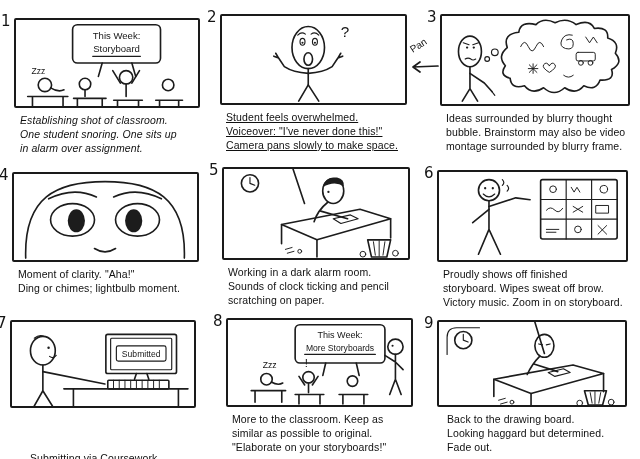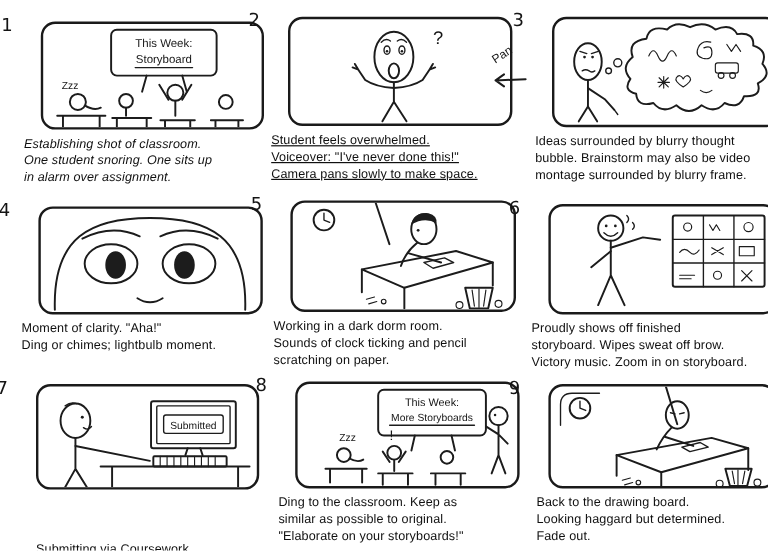--- a/index.html
+++ b/index.html
@@ -2,22 +2,22 @@
 <html><head>
 <meta charset="utf-8">
 <style>
   * { margin:0; padding:0; box-sizing:border-box; }
   html,body { background:#ffffff; }
   body { font-family:"Liberation Sans", sans-serif; }
   .page { position:relative; width:640px; height:459px; background:#ffffff; overflow:hidden; }
   .panel { position:absolute; }
   .num { position:absolute; left:-13px; top:-6px; font-size:15px; color:#141414;
          font-family:"DejaVu Sans", sans-serif; }
-  .frame { position:absolute; left:0; top:0; border:2px solid #1a1a1a; border-radius:12px;
-           background:#fff; overflow:hidden;margin-left:20px; }
+  .frame { position:absolute; left:0; top:0; border:2px solid #1a1a1a; border-radius:2px;
+           background:#fff; overflow:hidden; }
   .frame svg { display:block; width:100%; height:100%; }
   .caption { position:absolute; left:6px; width:212px; font-size:10.5px; line-height:1.32;
              color:#101010; white-space:pre-line; letter-spacing:0.1px; }
   .sk  { stroke:#1c1c1c; stroke-width:1.7; fill:none; stroke-linecap:round; stroke-linejoin:round; }
   .sk2 { stroke:#1c1c1c; stroke-width:1.2; fill:none; stroke-linecap:round; stroke-linejoin:round; }
   .sk3 { stroke:#1c1c1c; stroke-width:1;   fill:none; stroke-linecap:round; stroke-linejoin:round; }
   .fill { fill:#1c1c1c; stroke:none; }
   svg text { font-family:"Liberation Sans", sans-serif; fill:#161616; }
   .pan-arrow { position:absolute; left:406px; top:34px; width:35px; height:44px; }
 </style>
@@ -176,21 +176,21 @@
           <path class="sk3" d="M 154,76 L 156,90 M 160,75 L 160,91 M 166,76 L 164,90"></path>
           <circle class="sk3" cx="143" cy="89" r="3"></circle>
           <circle class="sk3" cx="177" cy="88" r="3"></circle>
         </g>
         <g>
           <path class="sk3" d="M 62,84 l 7,-2 M 64,88 l 7,-2"></path>
           <circle class="sk3" cx="77" cy="86" r="2"></circle>
         </g>
       </svg>
     </div>
-    <div class="caption" style="top:99px;">Working in a dark dorm room.
+    <div class="caption" style="top:99px;">Working in a dark alarm room.
 Sounds of clock ticking and pencil
 scratching on paper.</div>
   </div>
 
   <div class="panel" style="left:437px;top:170px;">
     <span class="num">6</span>
     <div class="frame" style="width:191px;height:92px;">
       <svg viewBox="0 0 191 92">
         <g>
           <circle class="sk" cx="50" cy="19" r="11"></circle>
@@ -280,21 +280,21 @@
           <circle class="sk" cx="82" cy="60" r="6"></circle>
           <path class="sk" d="M 82,66 L 82,76 M 78,68 L 72,59 M 86,68 L 92,59"></path>
           <path class="sk" d="M 68,78 L 98,78 M 72,78 L 72,88 M 94,78 L 94,88"></path>
         </g>
         <g>
           <circle class="sk" cx="128" cy="64" r="5.5"></circle>
           <path class="sk" d="M 114,78 L 144,78 M 118,78 L 118,88 M 140,78 L 140,88"></path>
         </g>
       </svg>
     </div>
-    <div class="caption" style="top:95px;">Ding to the classroom. Keep as
+    <div class="caption" style="top:95px;">More to the classroom. Keep as
 similar as possible to original.
 "Elaborate on your storyboards!"</div>
   </div>
 
   <div class="panel" style="left:437px;top:320px;">
     <span class="num">9</span>
     <div class="frame" style="width:190px;height:87px;">
       <svg viewBox="0 0 190 87">
         <g>
           <path class="sk2" d="M 6,34 L 6,16 Q 6,6 16,6 L 40,6"></path>

